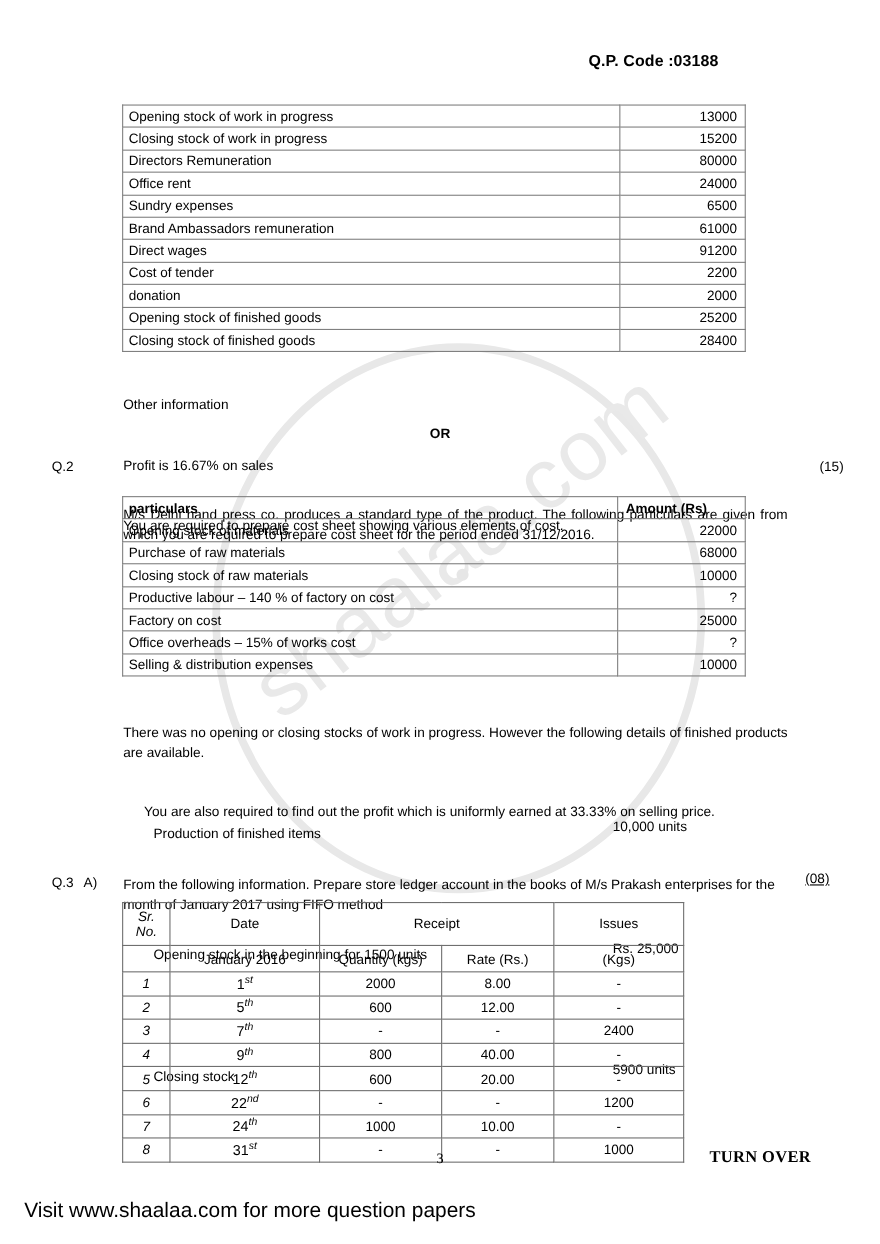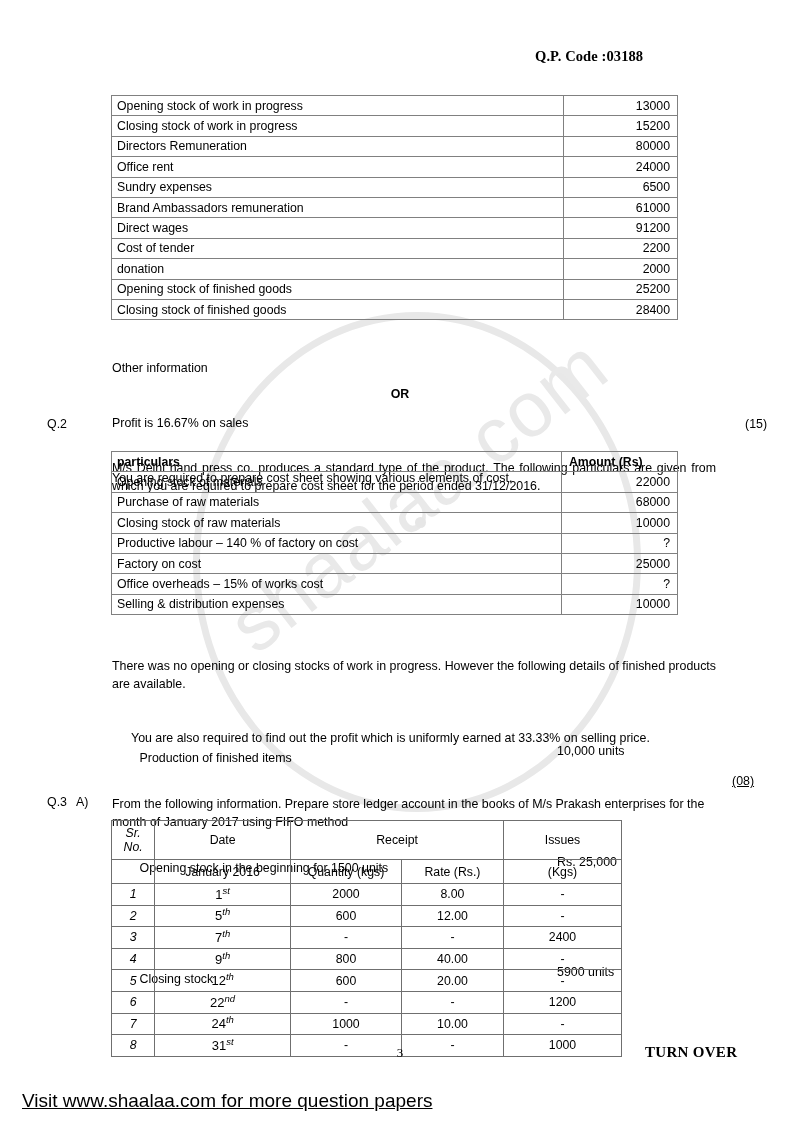--- a/index.html
+++ b/index.html
@@ -71,21 +71,20 @@
   }
 
   .abs { position: absolute; }
 
   #qpcode {
     left: 535px;
     top: 48px;
     font-size: 14.5px;
     font-weight: bold;
     letter-spacing: 0.1px;
-    font-family: Liberation Serif, serif;
   }
 
   
   table.doc {
     border-collapse: collapse;
     background: transparent;
     font-size: 12.3px;
   }
   table.doc td, table.doc th {
     border: 1px solid #808080;
@@ -142,21 +141,21 @@
     left: 445px;
     top: 0;
     margin-top: 12px;
   }
 
   #profitline { left: 131px; top: 729px; width: 600px; }
 
   #q3label { left: 47px; top: 795px; }
   #q3letter { left: 76px; top: 795px; }
   #q3body  { left: 112px; top: 795px; width: 620px; }
-  #q3marks { left: 732px; top: 774px; font-size: 12.4px; text-decoration: underline; }
+  #q3marks { left: 732px; top: 792px; font-size: 12.4px; text-decoration: underline; }
 
   
   #table3 {
     left: 111px;
     top: 820px;
     width: 511px;
     font-size: 12.3px;
   }
   #table3 td, #table3 th {
     border: 1px solid #6f6f6f;
@@ -193,21 +192,20 @@
     font-family: "Liberation Serif", serif;
     font-size: 15px;
     font-weight: bold;
     letter-spacing: 0.3px;
   }
   #banner {
     left: 22px; top: 1090px;
     font-family: "Liberation Sans", sans-serif;
     font-size: 19px;
     color: #000;
-    text-decoration: underline;
   }
 </style>
 </head>
 <body>
 
 <div id="page">
 
   <div id="watermark">
     <div class="wm-ring"></div>
     <div class="wm-text">shaalaa.com</div>

